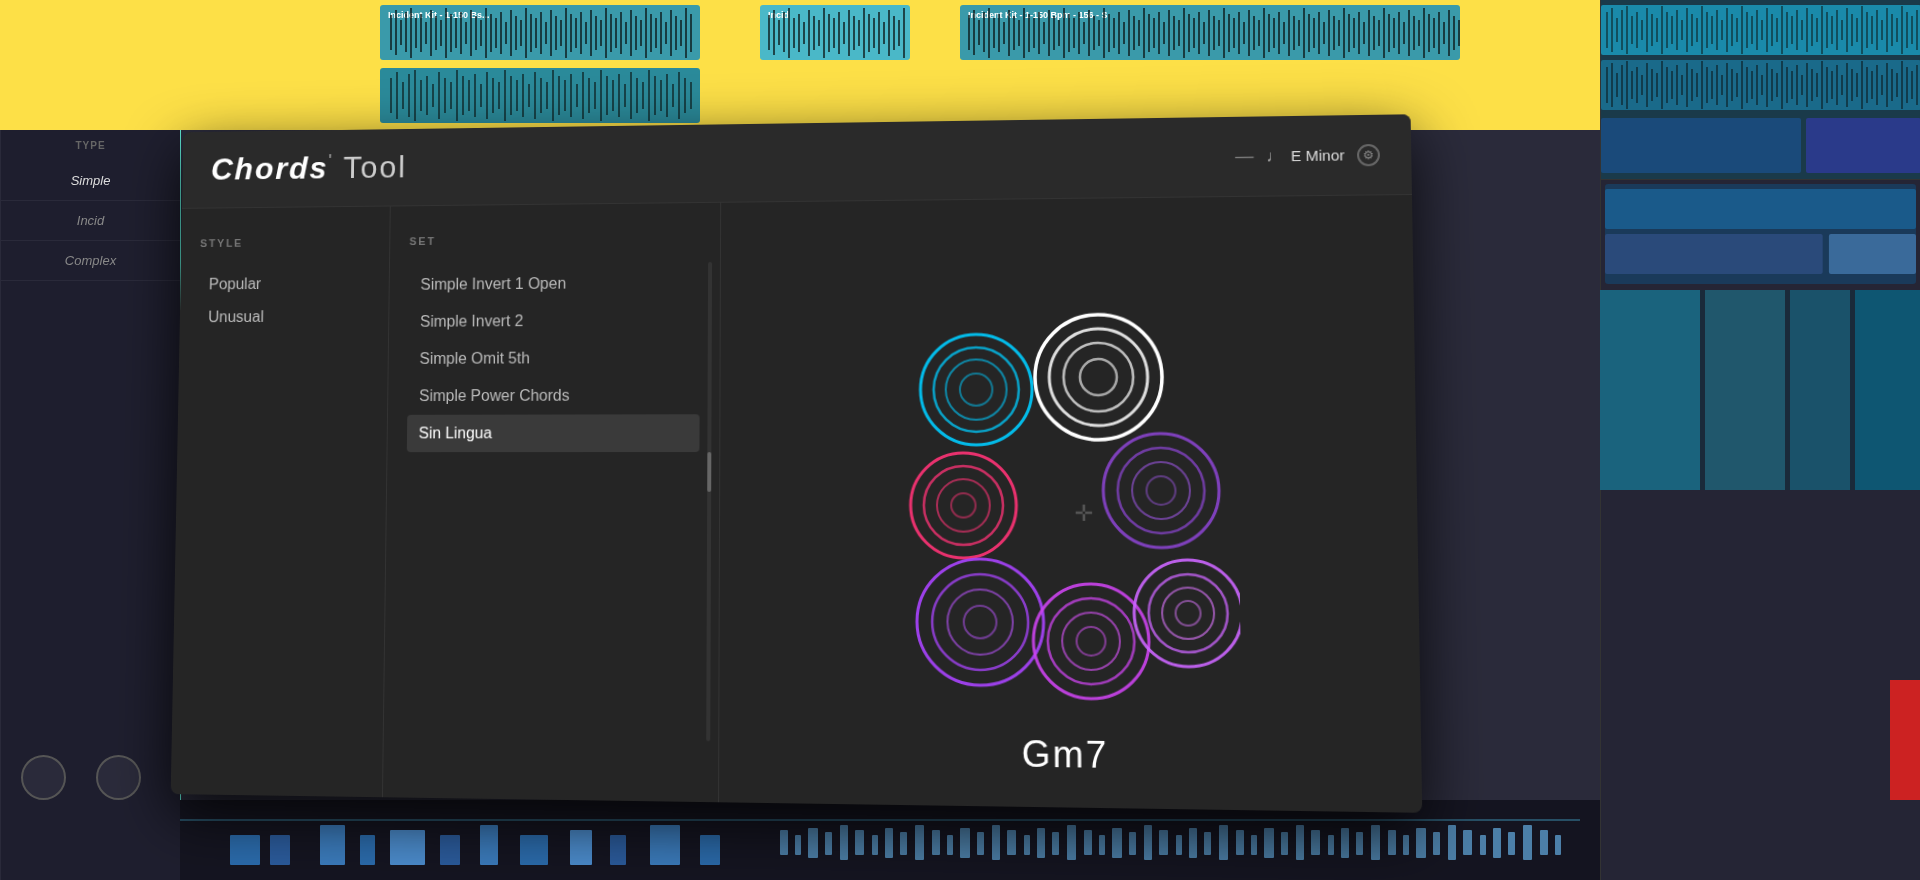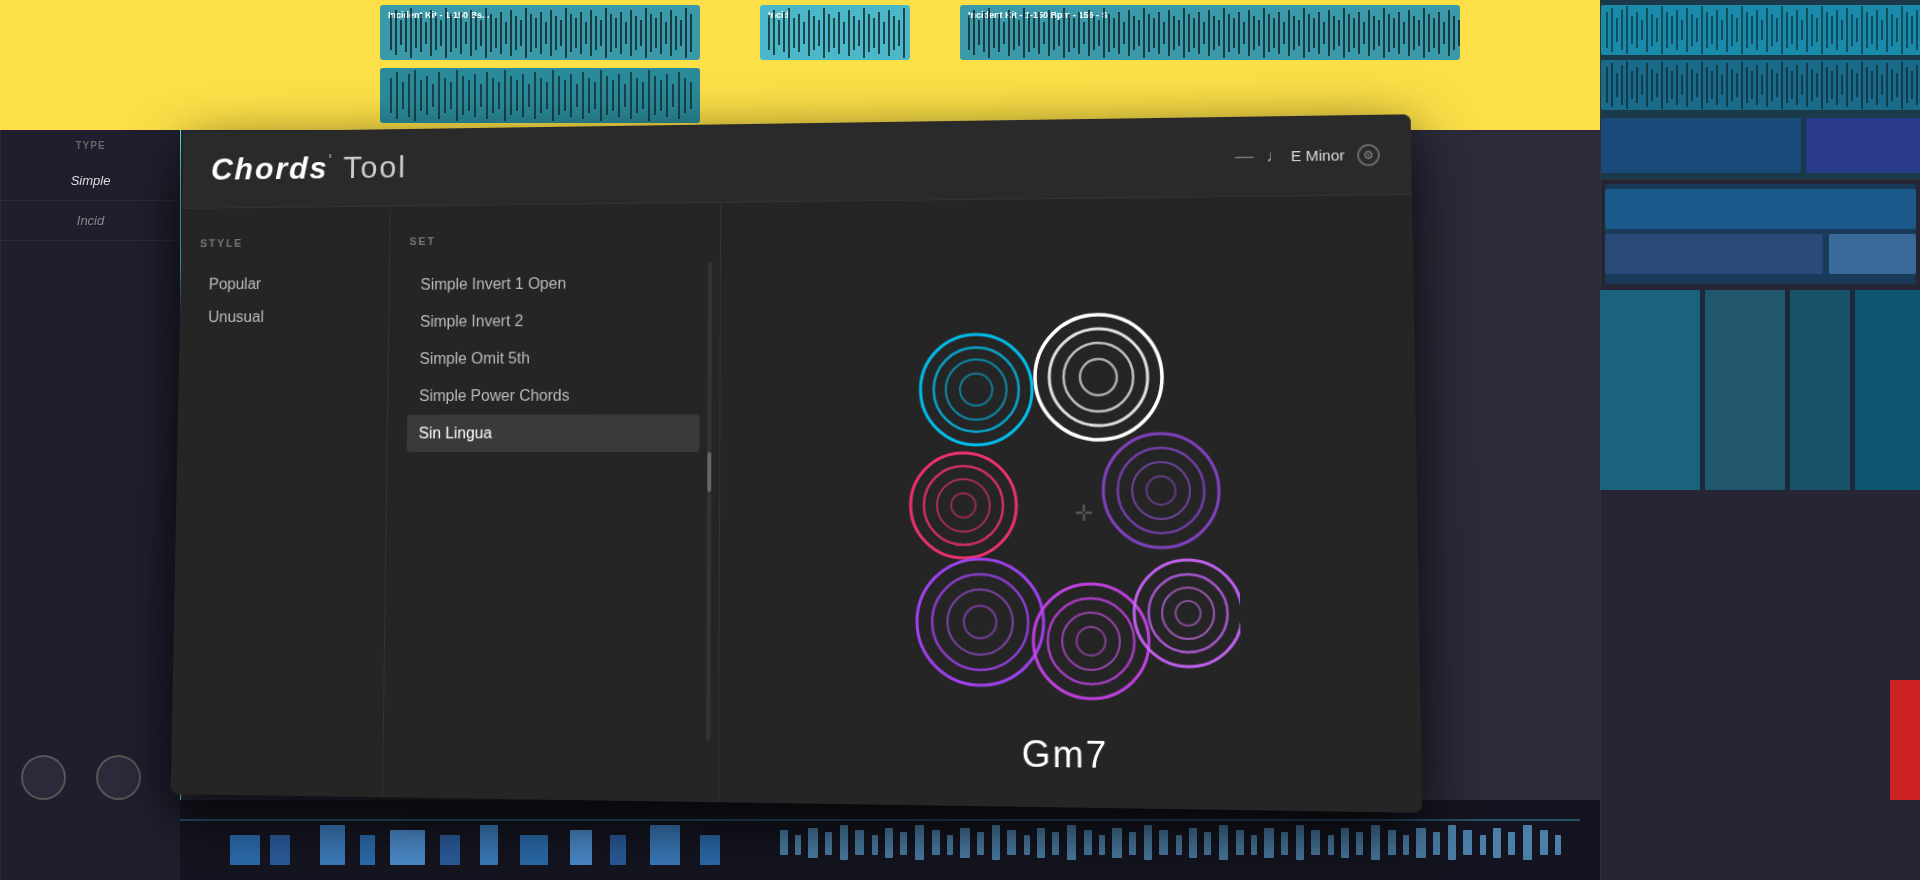--- a/index.html
+++ b/index.html
@@ -536,20 +536,21 @@
         <rect x="684" y="78" width="2" height="35"></rect>
         <rect x="690" y="82" width="2" height="27"></rect>
       </g>
     </svg>
   </div>
 
   <div class="daw-left">
     <div class="daw-left-title">TYPE</div>
     <div class="daw-left-item active">Simple</div>
     <div class="daw-left-item">Incid</div>
+    <div class="daw-left-item">Complex</div>
     <div class="daw-left-controls">
       <div class="daw-circle-control"></div>
       <div class="daw-circle-control"></div>
     </div>
   </div>
 
   <div class="daw-right">
     <div style="height:180px; background: #1a3a4a; border-bottom:1px solid #333; position:relative; overflow:hidden;">
 
       <svg width="320" height="180" style="position:absolute;top:0;left:0;">

